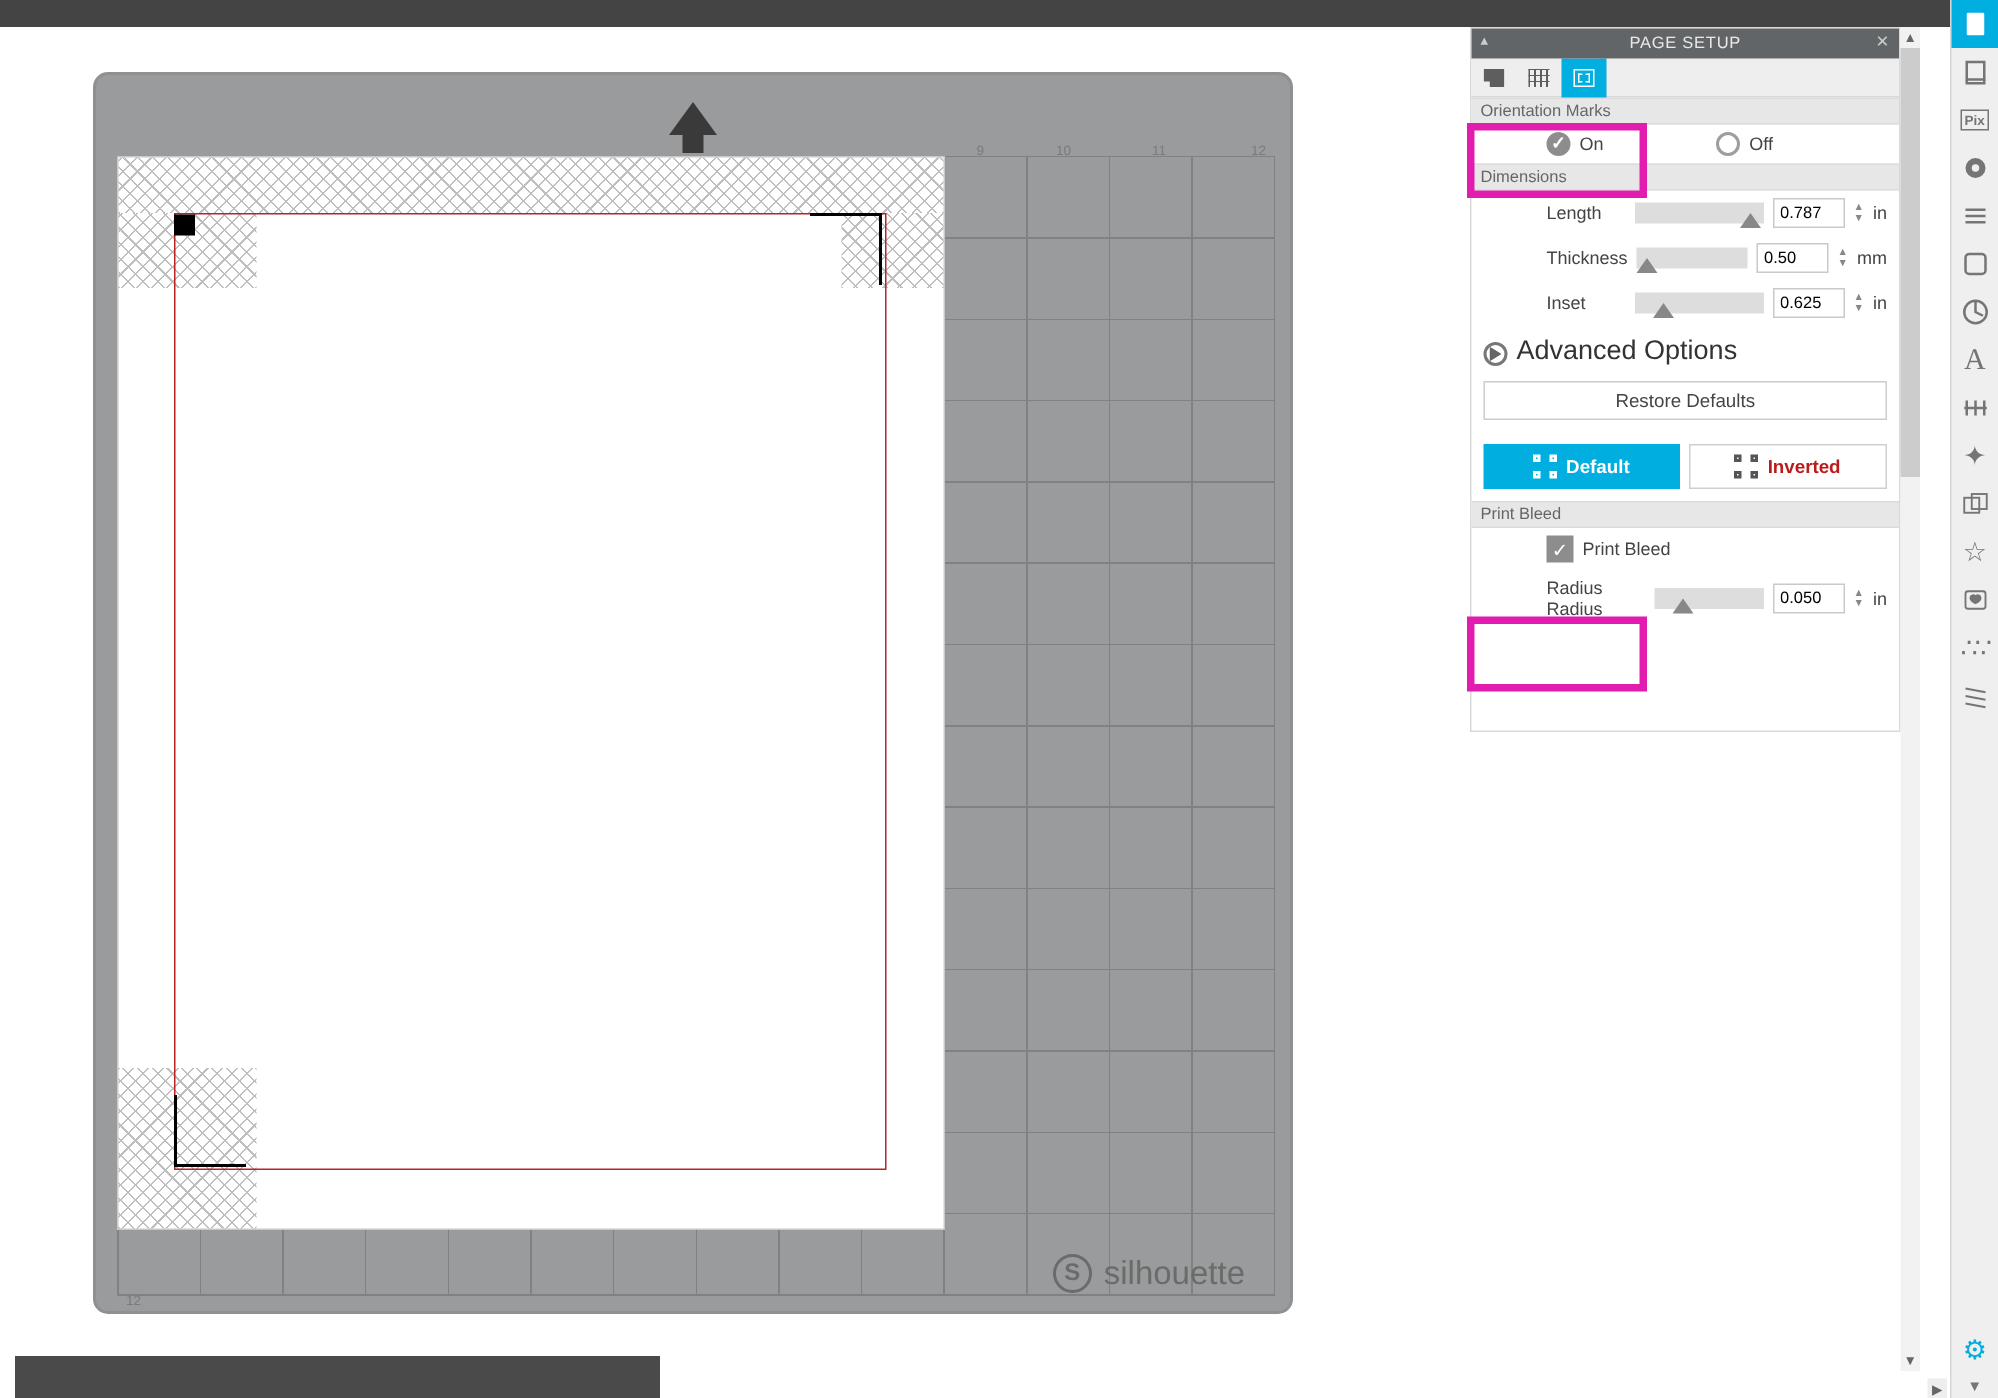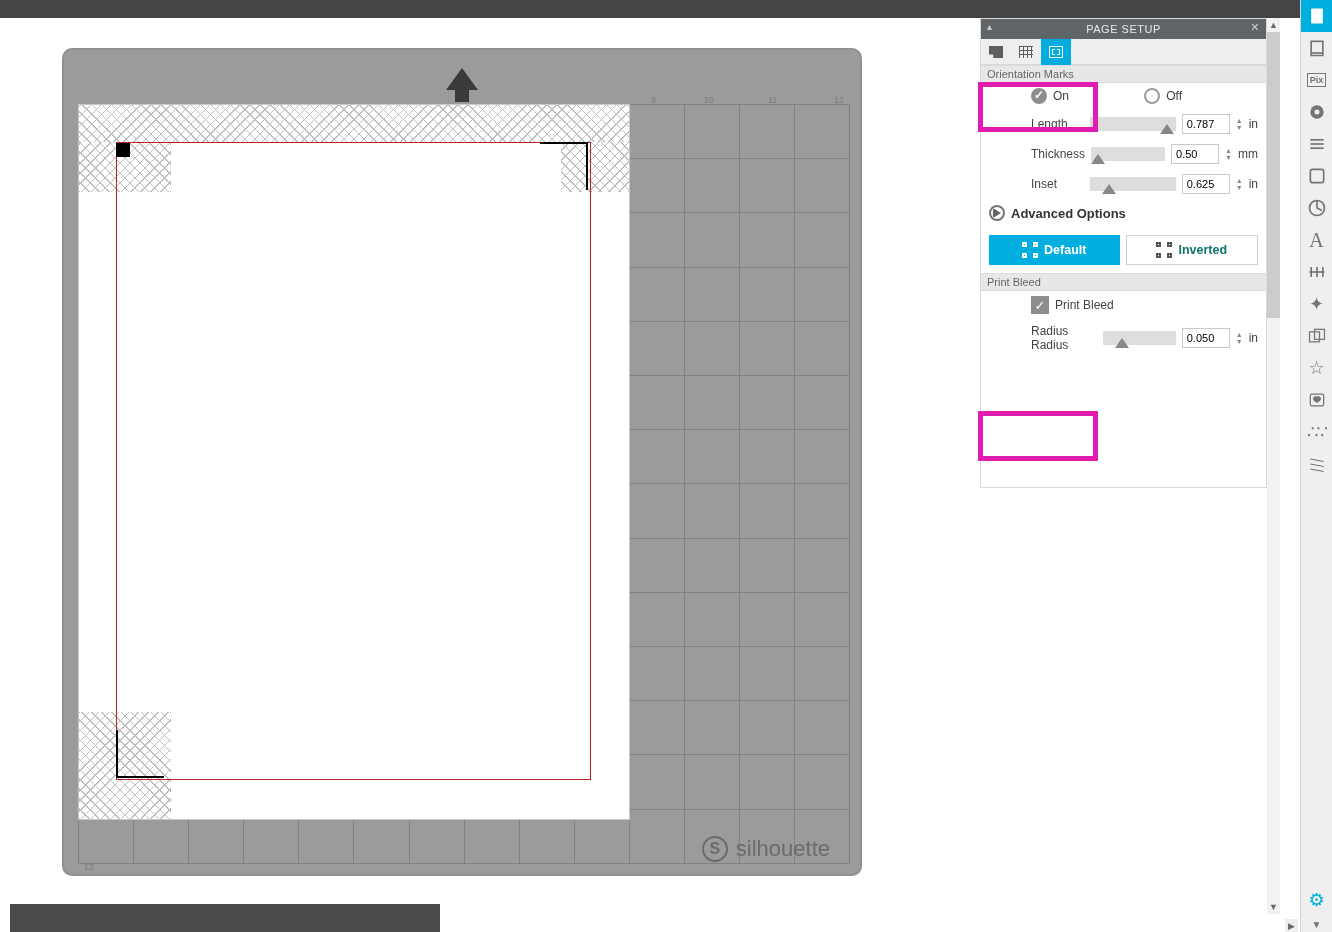--- a/index.html
+++ b/index.html
@@ -52,28 +52,28 @@
 
   .section-head { background: #e7e7e7; padding: 2px 6px; font-size: 11px; color: #666; border-top: 1px solid #dcdcdc; border-bottom: 1px solid #dcdcdc; }
   .row { display: flex; align-items: center; padding: 5px 8px; gap: 6px; margin-left: 42px; }
   .radio { width: 16px; height: 16px; border: 2px solid #9d9d9d; border-radius: 50%; display:inline-block; position:relative; }
   .radio.on::after { content:"✓"; color:#fff; position:absolute; left:1px; top:-2px; font-size:12px; font-weight: bold; }
   .radio.on { background:#8d8d8d; border-color:#8d8d8d; }
   .slider-box { width: 86px; height: 14px; background: #ddd; position: relative; margin-left: auto; }
   .slider-thumb { position:absolute; top:7px; width:0;height:0; border-left:7px solid transparent;border-right:7px solid transparent;border-bottom:10px solid #888; }
   .num-input { width: 48px; height: 20px; border: 1px solid #c9c9c9; font-size: 11px; padding: 0 4px; background: #fff; }
   .spin { display:flex; flex-direction:column; gap:0; font-size:7px; color:#888; line-height:7px; }
-  .adv-row { display:flex; align-items:center; gap:6px; padding:6px 8px; font-weight:bold; font-size:13px; color:#333; }
+  .adv-row { display:flex; align-items:flex-end; gap:6px; padding:6px 8px; font-weight:normal; font-size:18px; color:#333; }
   .play { width:0;height:0;border-top:5px solid transparent;border-bottom:5px solid transparent;border-left:8px solid #666; border-radius:2px;}
   .play-wrap { width:16px;height:16px;border:2px solid #777;border-radius:50%;display:flex;align-items:center;justify-content:center;}
   .restore-btn { margin: 4px 8px 8px; border: 1px solid #ccc; background: #fff; height: 26px; display:flex;align-items:center;justify-content:center; font-size:12.5px;color:#444; cursor:pointer; }
   .orient-row { display:flex; padding:8px; gap:6px;justify-content:space-between; }
   .orient-btn { flex:1; height:30px; display:flex; align-items:center; justify-content:center; gap:6px; font-size:12.5px; cursor:pointer; }
   .orient-btn.default { background:#00aee0; color:#fff; font-weight:bold; }
-  .orient-btn.inverted { background:#fff; border:1px solid #d0d0d0; color:#0f766e; font-weight:bold; }
+  .orient-btn.inverted { background:#fff; border:1px solid #d0d0d0; color:#b91c1c; font-weight:bold; }
   .corner-ico { width:16px;height:16px;position:relative; }
   .corner-ico span{position:absolute;width:5px;height:5px;border:2px solid currentColor;}
   .c-tl{top:0;left:0;border-right:none;border-bottom:none;}
   .c-tr{top:0;right:0;border-left:none;border-bottom:none;}
   .c-bl{bottom:0;left:0;border-right:none;border-top:none;}
   .c-br{bottom:0;right:0;border-left:none;border-top:none;}
   .checkbox { width:18px;height:18px;background:#8d8d8d;display:flex;align-items:center;justify-content:center;color:#fff;font-size:13px; }
   .highlight-box { position:absolute; border:5px solid #e31cb0; pointer-events:none; }
 
   
@@ -145,20 +145,21 @@
   <div class="section-head">Orientation Marks</div>
   <div class="row">
     <span class="radio on"></span>
     <span>On</span>
     <span style="flex:1"></span>
     <span class="radio"></span>
     <span>Off</span>
     <span style="width:70px"></span>
   </div>
 
+  <div class="section-head">Dimensions</div>
   <div class="row">
     <span>Length</span>
     <div class="slider-box">
         <div class="slider-thumb" style="left:70px"></div>
       </div>
     <input class="num-input" value="0.787" style="">
     <div class="spin">
         <span>▲</span>
         <span>▼</span>
       </div>
@@ -188,20 +189,23 @@
         <span>▼</span>
       </div>
     <span>in</span>
   </div>
 
   <div class="adv-row">
     <div class="play-wrap">
         <div class="play"></div>
       </div>
     <span>Advanced Options</span>
+  </div>
+  <div class="restore-btn">
+    <span>Restore Defaults</span>
   </div>
 
   <div class="orient-row">
     <div class="orient-btn default">
       <div class="corner-ico" style="color:#fff">
           <span class="c-tl"></span>
           <span class="c-tr"></span>
           <span class="c-bl"></span>
           <span class="c-br"></span>
         </div>

